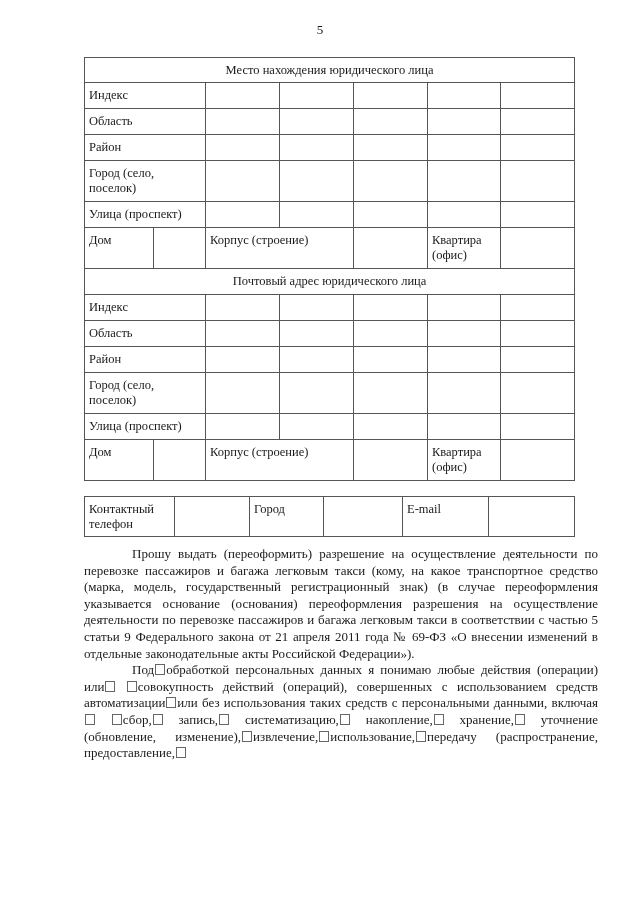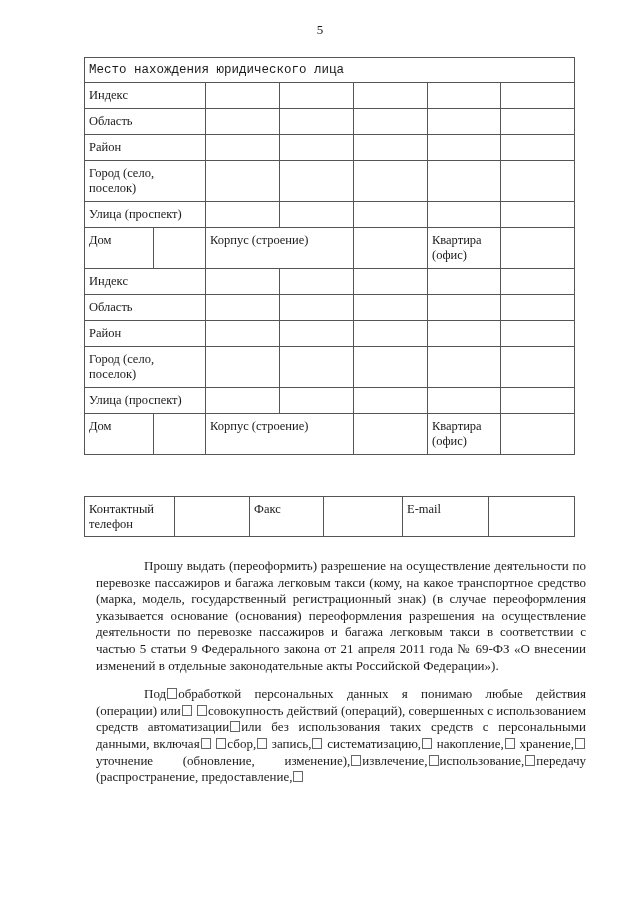--- a/index.html
+++ b/index.html
@@ -1,25 +1,25 @@
 <!DOCTYPE html>
 <html><head>
 <meta charset="utf-8">
 <style>
   html, body { margin:0; padding:0; background:#ffffff; }
   body { width:640px; height:905px; position:relative; overflow:hidden;
          font-family:"Liberation Serif","DejaVu Serif",serif; color:#1a1a1a; }
   .page-num { position:absolute; top:22px; left:0; width:640px; text-align:center; font-size:13px; }
   table.form { position:absolute; border-collapse:collapse; table-layout:fixed; font-size:12.5px; }
   table.form td { border:1px solid #555; padding:0 4px; vertical-align:top; line-height:15px; }
-  table.form td.hdr { text-align:left; vertical-align:middle;font-family:Liberation Mono, monospace; }
+  table.form td.hdr { text-align:center; vertical-align:middle; }
   table.form td.lbl { padding-top:5px; }
   .body-text { position:absolute; left:84px; top:546px; width:514px; font-size:13px; line-height:16.6px;
                text-align:justify; }
-  .body-text p { margin:12px; text-indent:48px; }
+  .body-text p { margin:0; text-indent:48px; }
   .box { display:inline-block; width:8px; height:9px; border:1px solid #666; vertical-align:-1px; margin:0 1px; }
 </style>
 </head>
 <body>
 
 <div class="page-num">5</div>
 
 <table class="form" style="left:84px; top:57px; width:490px;">
   <colgroup>
     <col style="width:69px">
@@ -77,20 +77,23 @@
   <tr style="height:41px">
     <td class="lbl">Дом</td>
     <td></td>
     <td class="lbl" colspan="2">Корпус (строение)</td>
     <td></td>
     <td class="lbl">Квартира (офис)</td>
     <td></td>
   </tr>
 
   <tr style="height:26px">
+        <td class="hdr" colspan="7">Почтовый адрес юридического лица</td>
+      </tr>
+  <tr style="height:26px">
         <td class="lbl" colspan="2">Индекс</td>
         <td></td>
         <td></td>
         <td></td>
         <td></td>
         <td></td>
       </tr>
   <tr style="height:26px">
         <td class="lbl" colspan="2">Область</td>
         <td></td>
@@ -140,21 +143,21 @@
       <col style="width:75px">
       <col style="width:74px">
     <col style="width:79px">
       <col style="width:86px">
       <col style="width:86px">
   </colgroup>
   <tbody>
       <tr style="height:40px">
     <td class="lbl">Контактный телефон</td>
     <td></td>
-    <td class="lbl">Факс</td>
+    <td class="lbl">Город</td>
     <td></td>
     <td class="lbl">E-mail</td>
     <td></td>
   </tr>
 </tbody>
   </table>
 
 <div class="body-text">
   <p>Прошу выдать (переоформить) разрешение на осуществление деятельности по перевозке пассажиров и багажа легковым такси (кому, на какое транспортное средство (марка, модель, государственный регистрационный знак) (в случае переоформления указывается основание (основания) переоформления разрешения на осуществление деятельности по перевозке пассажиров и багажа легковым такси в соответствии с частью 5 статьи 9 Федерального закона от 21 апреля 2011 года № 69-ФЗ «О внесении изменений в отдельные законодательные акты Российской Федерации»).</p>
   <p><span>Под</span><span class="box"></span><span>обработкой персональных данных я понимаю любые действия (операции) или</span><span class="box"></span> <span class="box"></span><span>совокупность действий (операций), совершенных с использованием средств автоматизации</span><span class="box"></span><span>или без использования таких средств с персональными данными, включая</span><span class="box"></span> <span class="box"></span><span>сбор,</span><span class="box"></span><span> запись,</span><span class="box"></span><span> систематизацию,</span><span class="box"></span><span> накопление,</span><span class="box"></span><span> хранение,</span><span class="box"></span><span> уточнение (обновление, изменение),</span><span class="box"></span><span>извлечение,</span><span class="box"></span><span>использование,</span><span class="box"></span><span>передачу (распространение, предоставление,</span><span class="box"></span></p>

